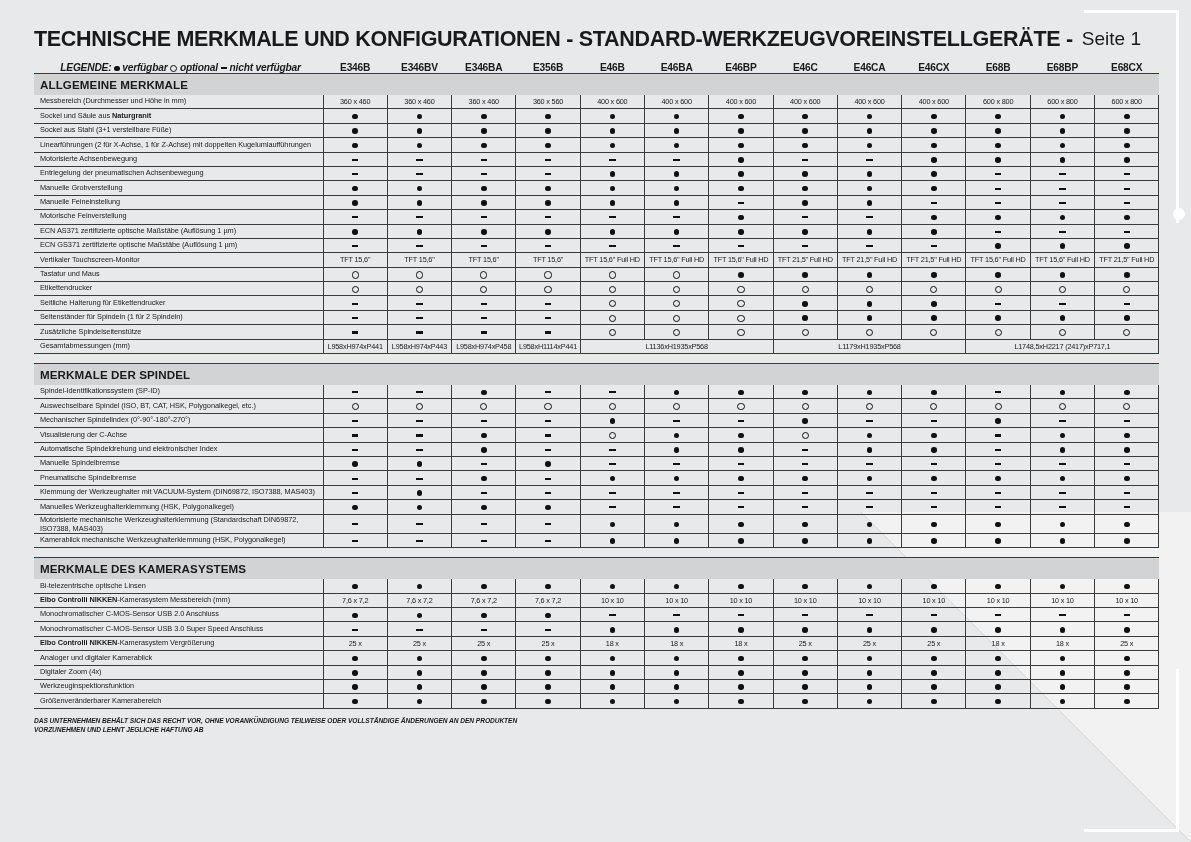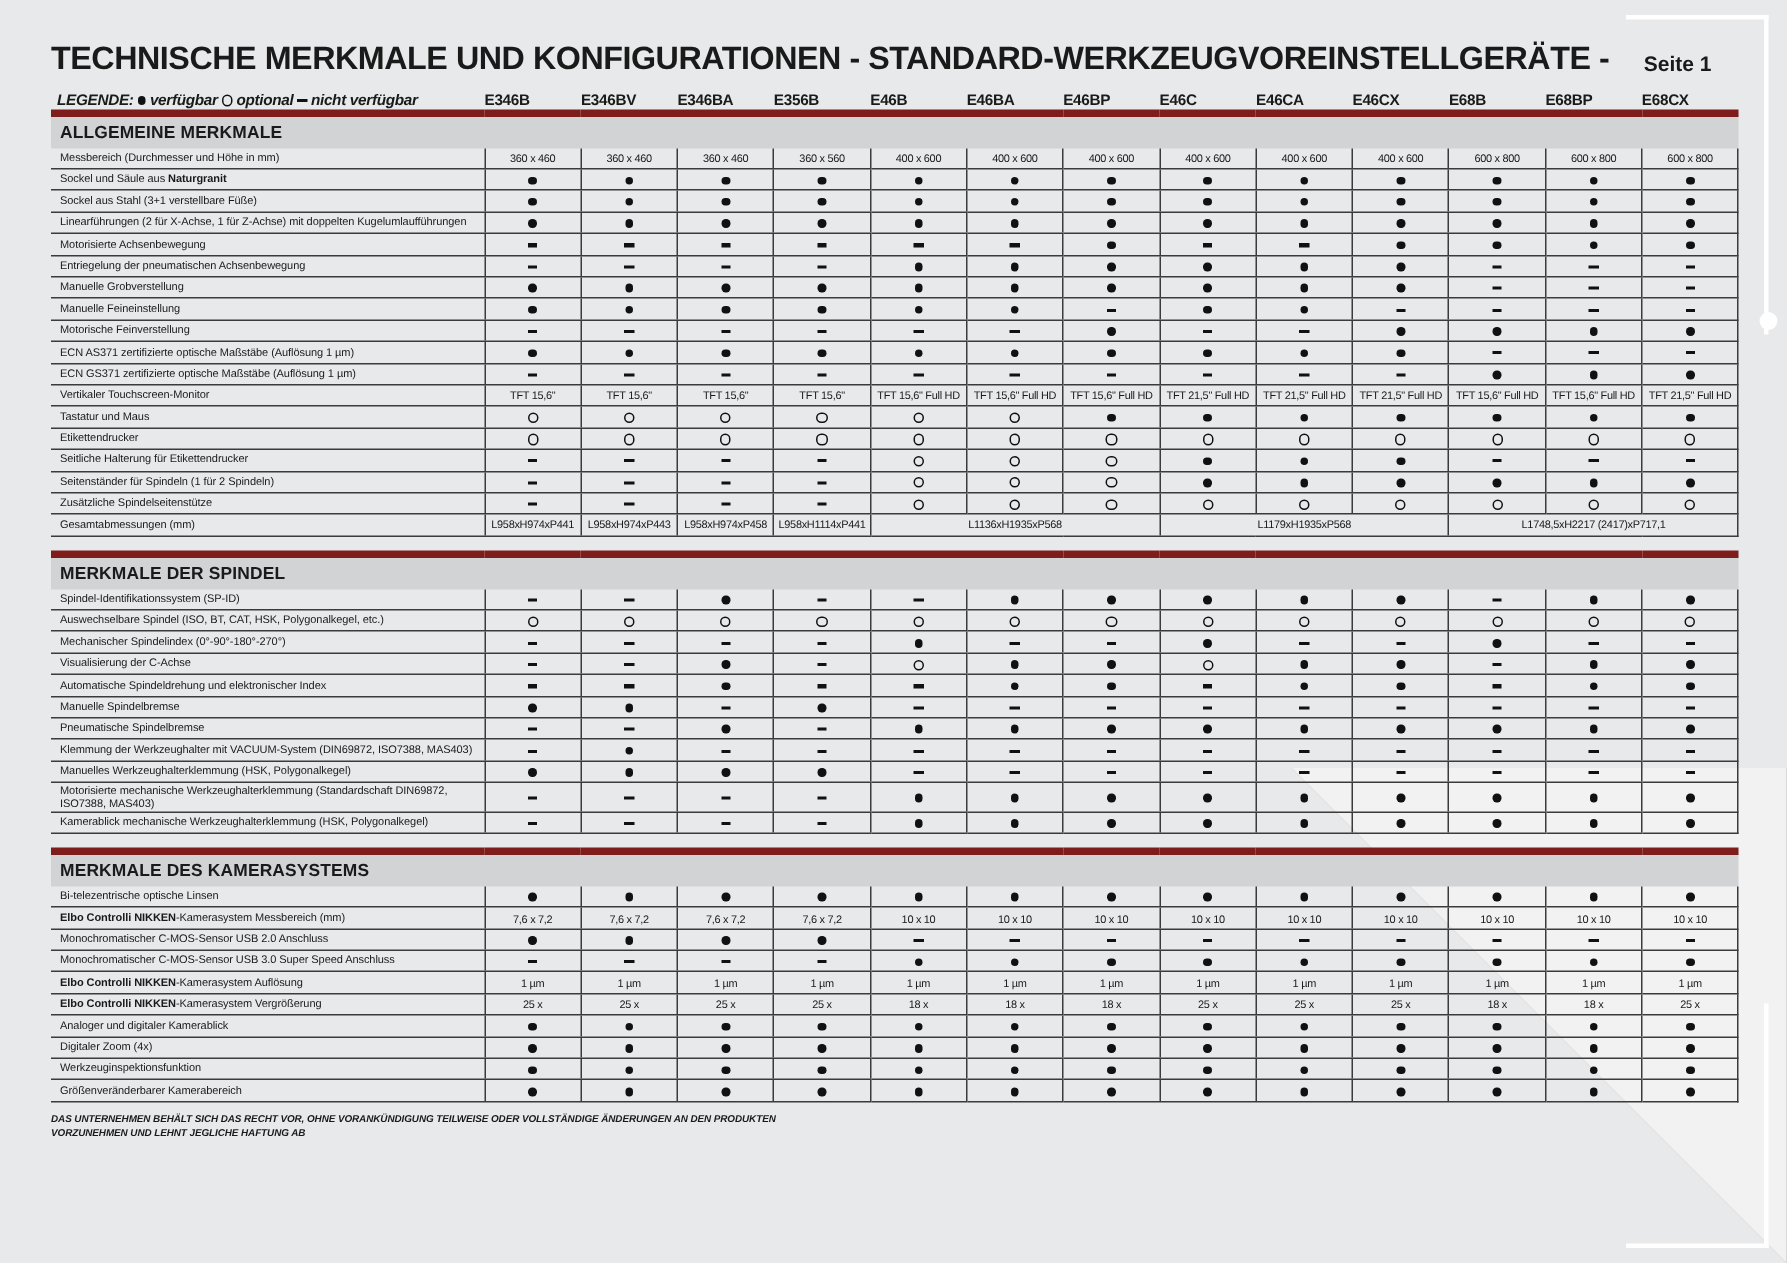--- a/index.html
+++ b/index.html
@@ -25,43 +25,43 @@
   
   .page{position:absolute;left:0;top:0;width:1191px;height:842px;border-radius:14px;}
   .inner{position:absolute;left:34px;top:28px;width:1125px;}
 
   h1.title{
     font-size:21.5px;font-weight:bold;letter-spacing:-0.3px;
     margin:0;line-height:1.1;white-space:nowrap;
     display:inline-block;
   }
   .title-row{display:flex;align-items:flex-end;justify-content:space-between;padding-bottom:10px;}
-  .pageno{font-size:14px;font-weight:bold;white-space:nowrap;padding-right:18px;padding-bottom:2px;}
+  .pageno{font-size:19px;font-weight:normal;white-space:nowrap;padding-right:18px;padding-bottom:2px;}
 
   
   table.spec{border-collapse:collapse;width:1125px;table-layout:fixed;font-size:7.3px;}
   table.spec td,table.spec th{padding:0;margin:0;}
 
   col.lbl{width:289px;}
   col.mdl{width:64.3px;}
 
   .hdrrow td{
-    font-size:10.2px;font-weight:bold;
+    font-size:10.2px;font-weight:bold;text-align:center;
     padding:7px 0 8px 0;vertical-align:bottom;white-space:nowrap;
     letter-spacing:-0.2px;
   }
   .legend{
     font-size:7.4px;font-style:italic;font-weight:bold;
     text-align:left;padding-left:4px !important;letter-spacing:-0.1px;white-space:nowrap;
   }
 
   tr.section td{
     background:#d2d3d5;font-size:11.6px;font-weight:bold;
     padding:4px 0 4px 6px;letter-spacing:0.1px;
-    border-top:5px solid #7f1d1d;
+    border-top:1px solid #7f1d1d;
   }
 
   tr.r td{
     border-bottom:1px solid #3b3b3b;
     height:13.4px;
     vertical-align:middle;
   }
   tr.r td.lab{
     text-align:left;padding-left:6px;padding-right:4px;
     font-size:7.35px;line-height:1.18;letter-spacing:-0.05px;
@@ -675,36 +675,20 @@
             <td class="cell"><span class="sym-dot"></span></td>
             <td class="cell"><span class="sym-dot"></span></td>
             <td class="cell"><span class="sym-dot"></span></td>
             <td class="cell"><span class="sym-dot"></span></td>
             <td class="cell"><span class="sym-dot"></span></td>
             <td class="cell"><span class="sym-dot"></span></td>
             <td class="cell"><span class="sym-dot"></span></td>
             <td class="cell"><span class="sym-dot"></span></td>
           </tr>
           <tr class="r">
-            <td class="lab"><span class="bold">Elbo Controlli NIKKEN</span>-Kamerasystem Auflösung</td>
-            <td class="cell">1 µm</td>
-            <td class="cell">1 µm</td>
-            <td class="cell">1 µm</td>
-            <td class="cell">1 µm</td>
-            <td class="cell">1 µm</td>
-            <td class="cell">1 µm</td>
-            <td class="cell">1 µm</td>
-            <td class="cell">1 µm</td>
-            <td class="cell">1 µm</td>
-            <td class="cell">1 µm</td>
-            <td class="cell">1 µm</td>
-            <td class="cell">1 µm</td>
-            <td class="cell">1 µm</td>
-          </tr>
-          <tr class="r">
             <td class="lab"><span class="bold">Elbo Controlli NIKKEN</span>-Kamerasystem Vergrößerung</td>
             <td class="cell">25 x</td>
             <td class="cell">25 x</td>
             <td class="cell">25 x</td>
             <td class="cell">25 x</td>
             <td class="cell">18 x</td>
             <td class="cell">18 x</td>
             <td class="cell">18 x</td>
             <td class="cell">25 x</td>
             <td class="cell">25 x</td>

